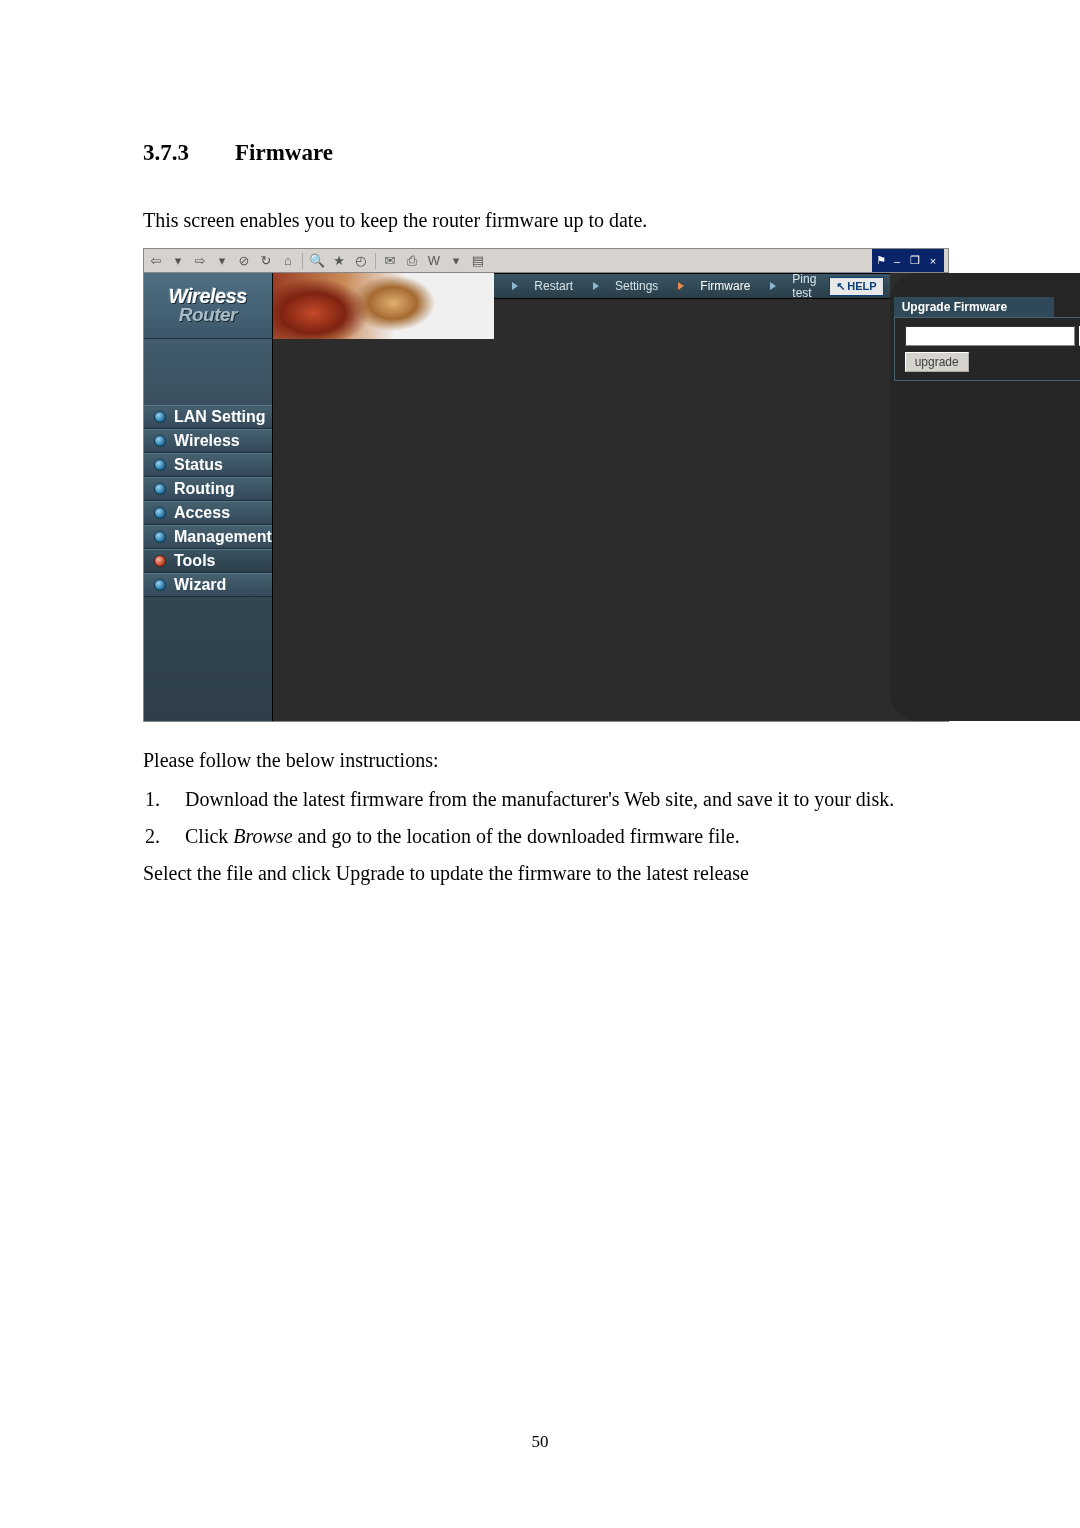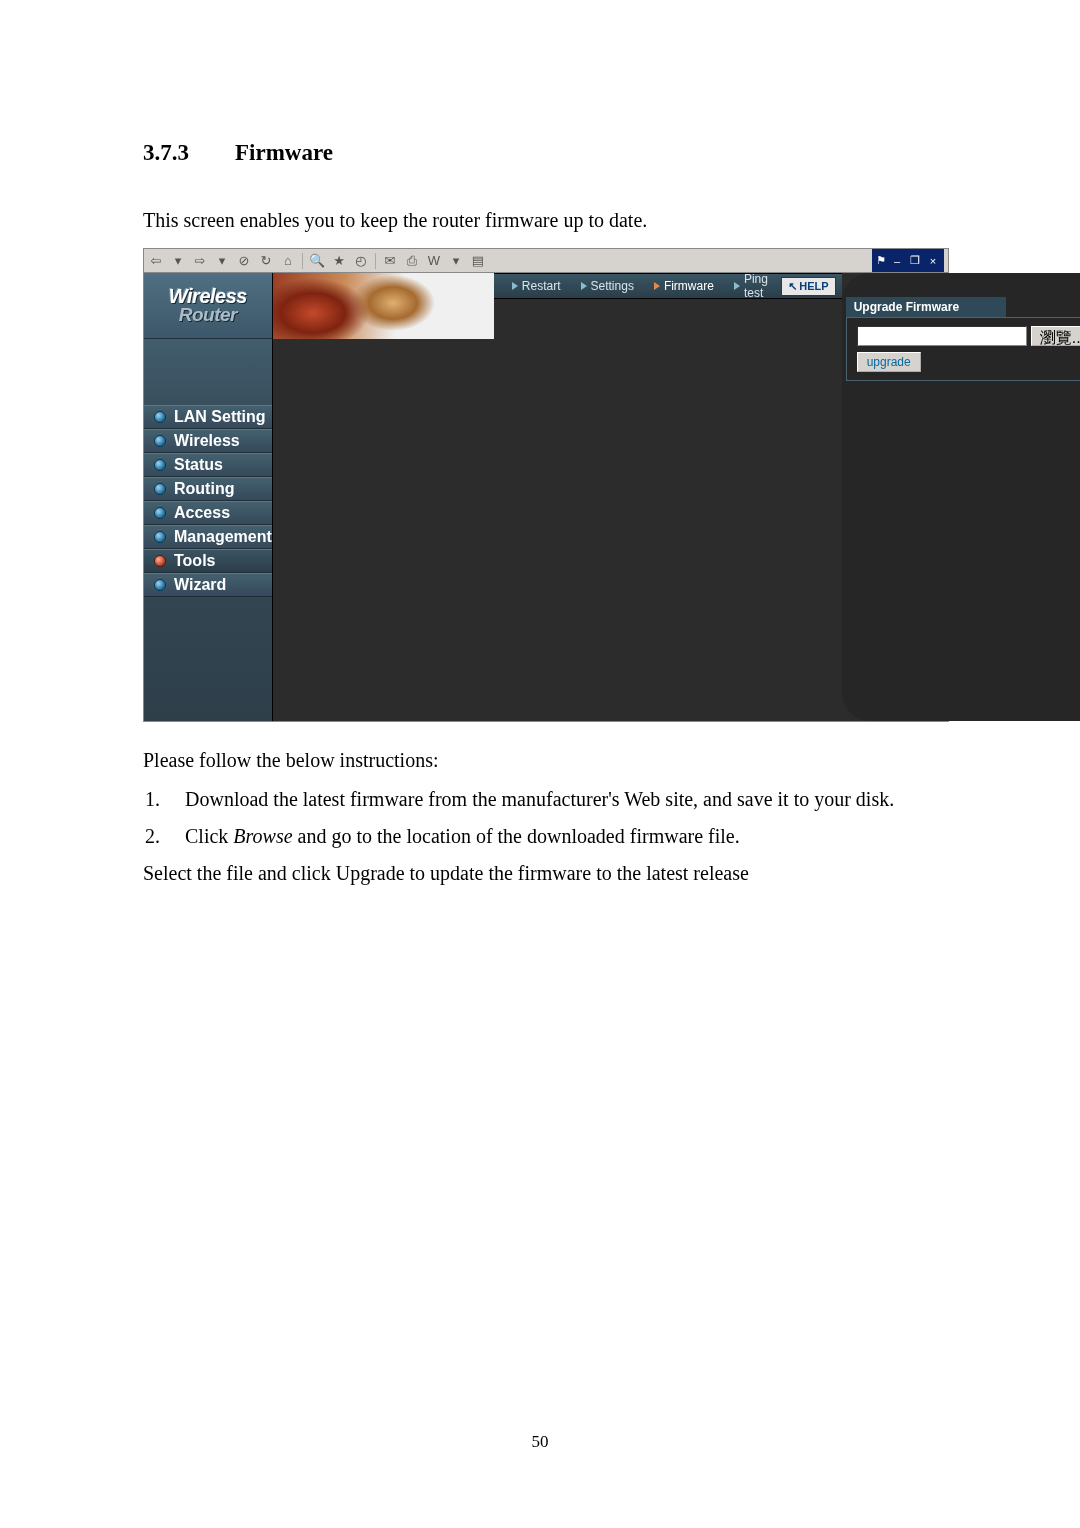--- a/index.html
+++ b/index.html
@@ -136,21 +136,21 @@
     height: 26px;
     background: linear-gradient(#3a5563, #2a3e4a);
     border-top: 1px solid #000;
     border-bottom: 1px solid #000;
     display:flex; align-items:center;
     padding-left: 10px;
     justify-content: space-between;
   }
   .tabbar-left { display:flex; align-items:center; gap: 4px; }
   .tab-item {
-    display:flex; align-items:center; gap:4px;
+    display:flex; align-items:center; gap:16px;
     font-size: 12px; color:#d8e4ea;
     padding: 0 8px;
   }
   .tab-item.active { color:#fff; }
   .tri { width:0; height:0; border-top:4px solid transparent; border-bottom:4px solid transparent; border-left:6px solid #8bbad1; }
   .tab-item.active .tri { border-left-color:#e28b4a; }
   .help-btn {
     margin-right: 6px;
     background: #e8e8e8;
     color: #0a3f7a;
@@ -186,21 +186,21 @@
     background:#fff; border:1px inset #888;
   }
   .browse-btn {
     font-family: Arial, sans-serif;
     font-size:16px; color:#000;
     background:#d6d3ce; border:1px outset #fff;
     padding: 1px 8px; height:20px;
   }
   .upgrade-btn {
     font-family: Arial, sans-serif;
-    font-size:12px; color:#0369a1;
+    font-size:12px; color:#404040;
     background:#d6d3ce; border:1px outset #fff;
     padding: 2px 8px;
     width: 64px;
     text-align:center;
   }
   .instructions { margin-top: 20px; line-height: 1.85; }
   .instructions p { margin-bottom: 2px; }
   .ol { padding-left: 0; }
   .li-row { display:flex; }
   .li-num { width: 42px; flex-shrink:0; text-align:left; padding-left:2px; }

